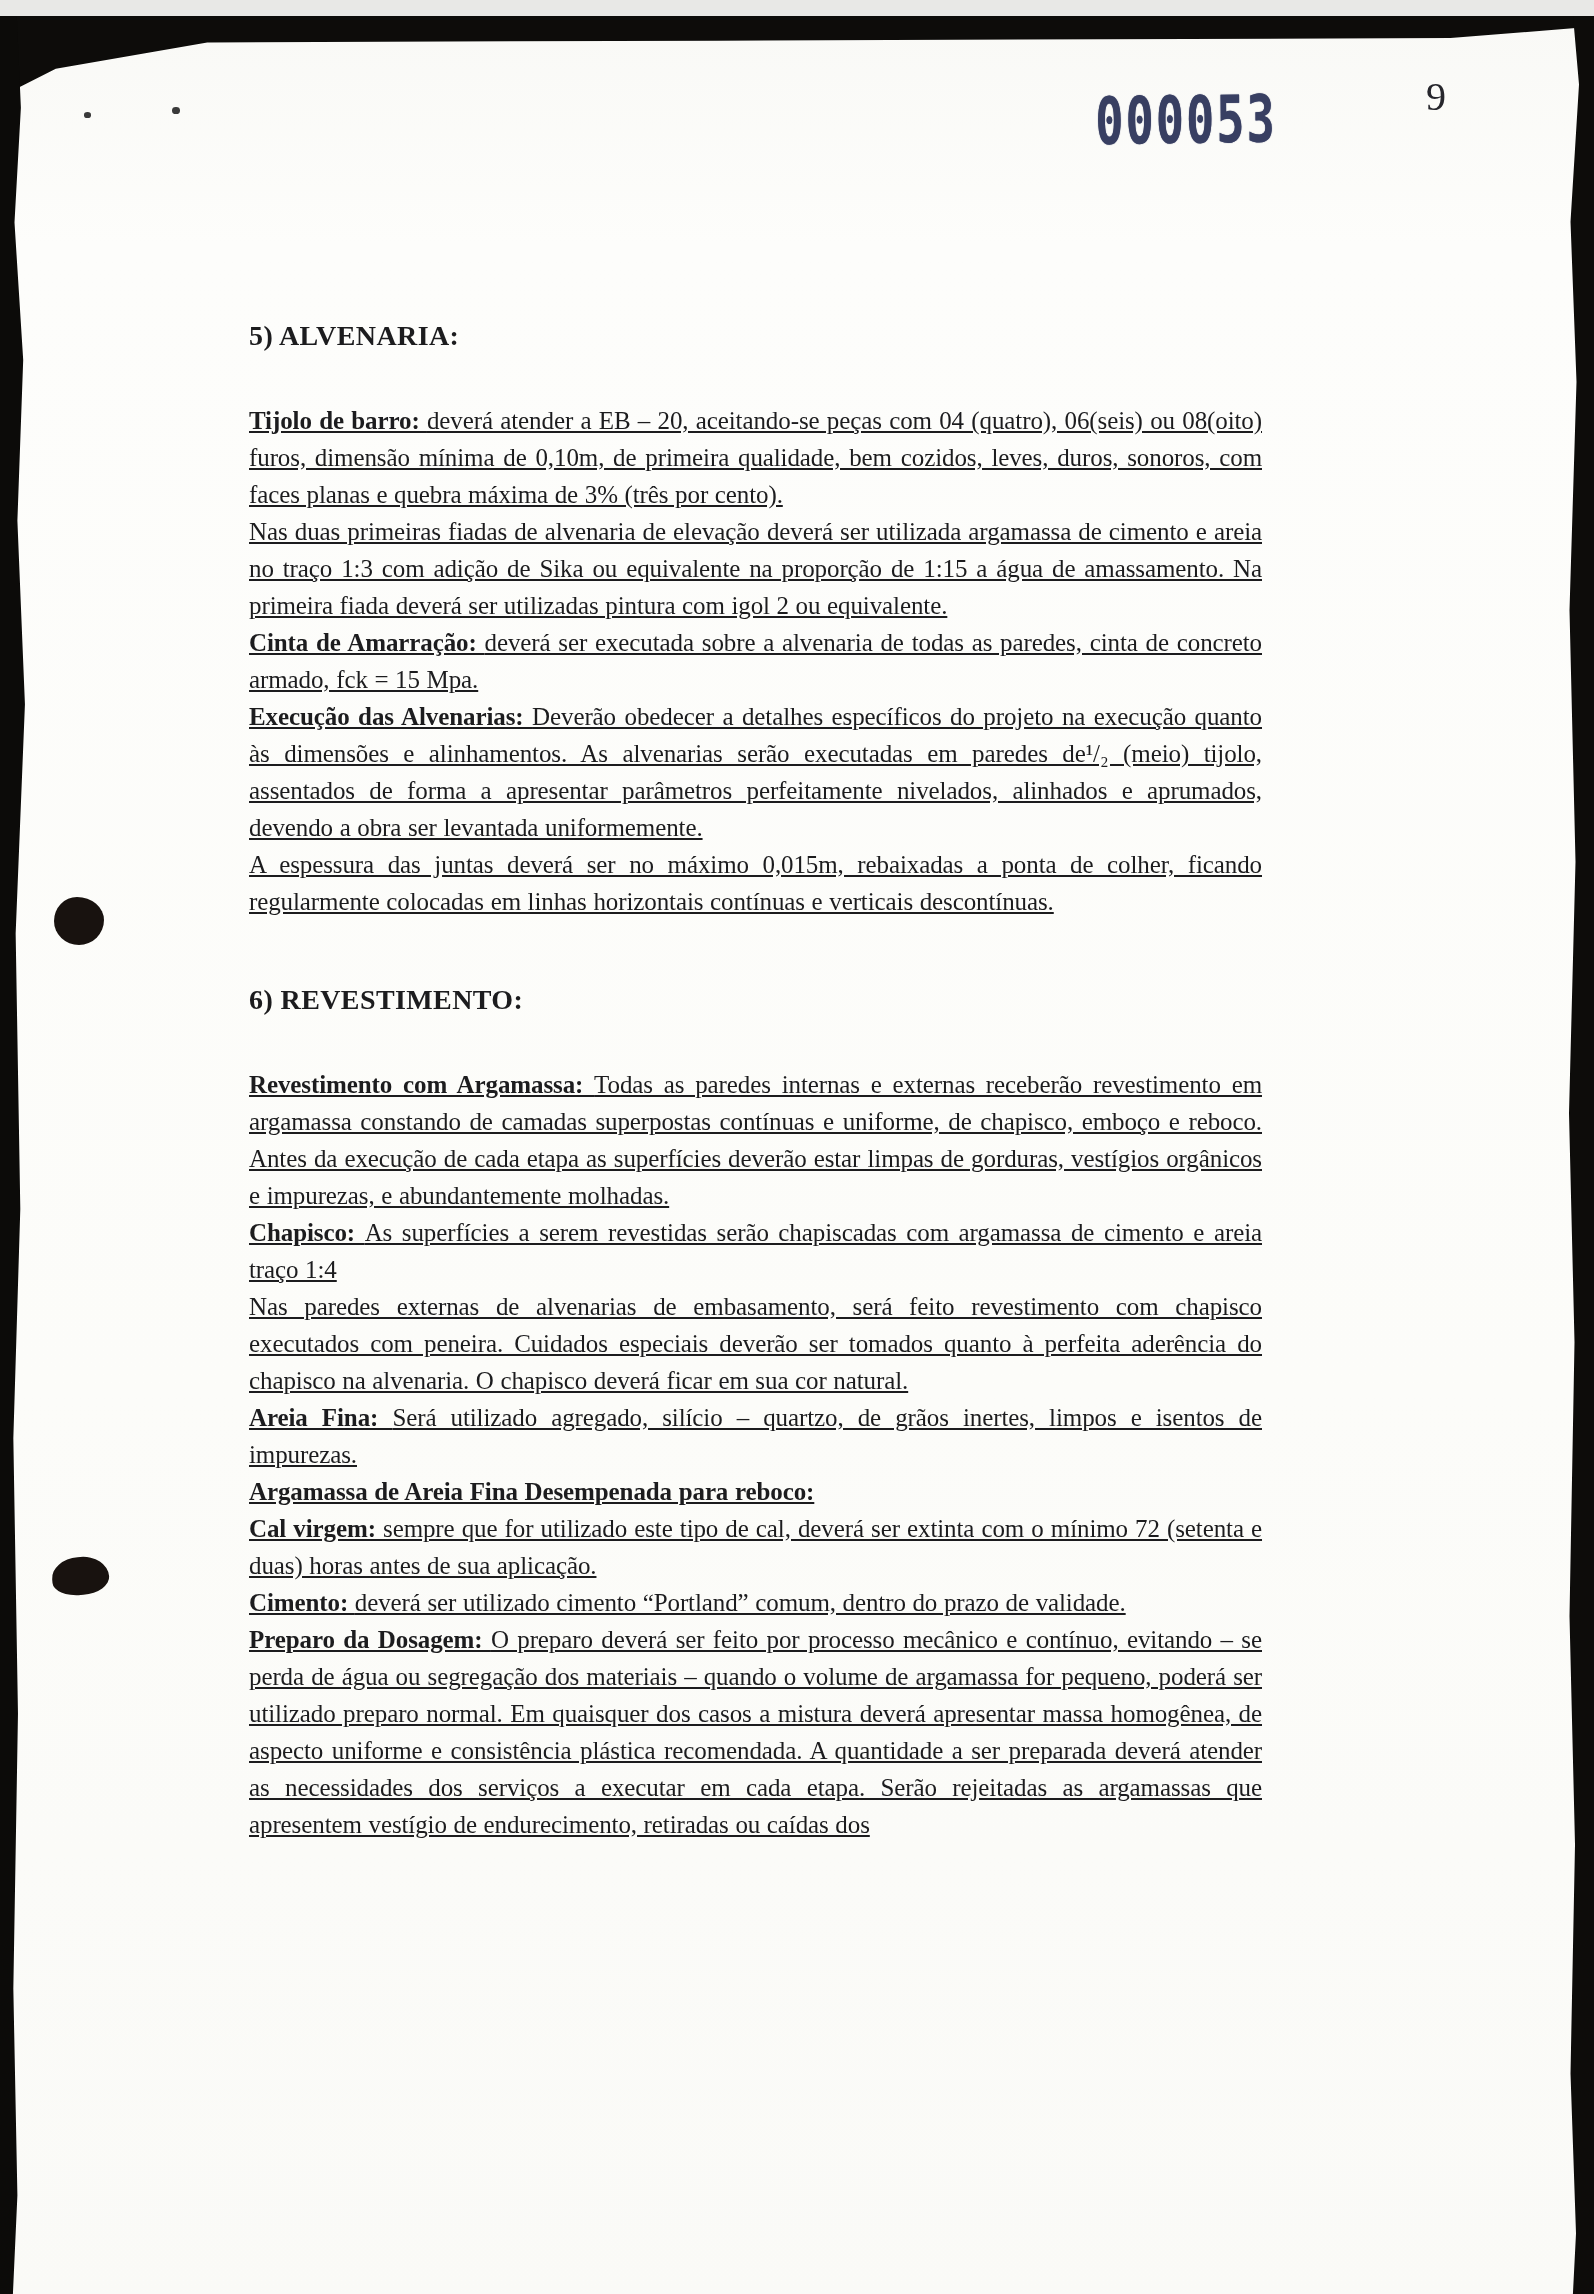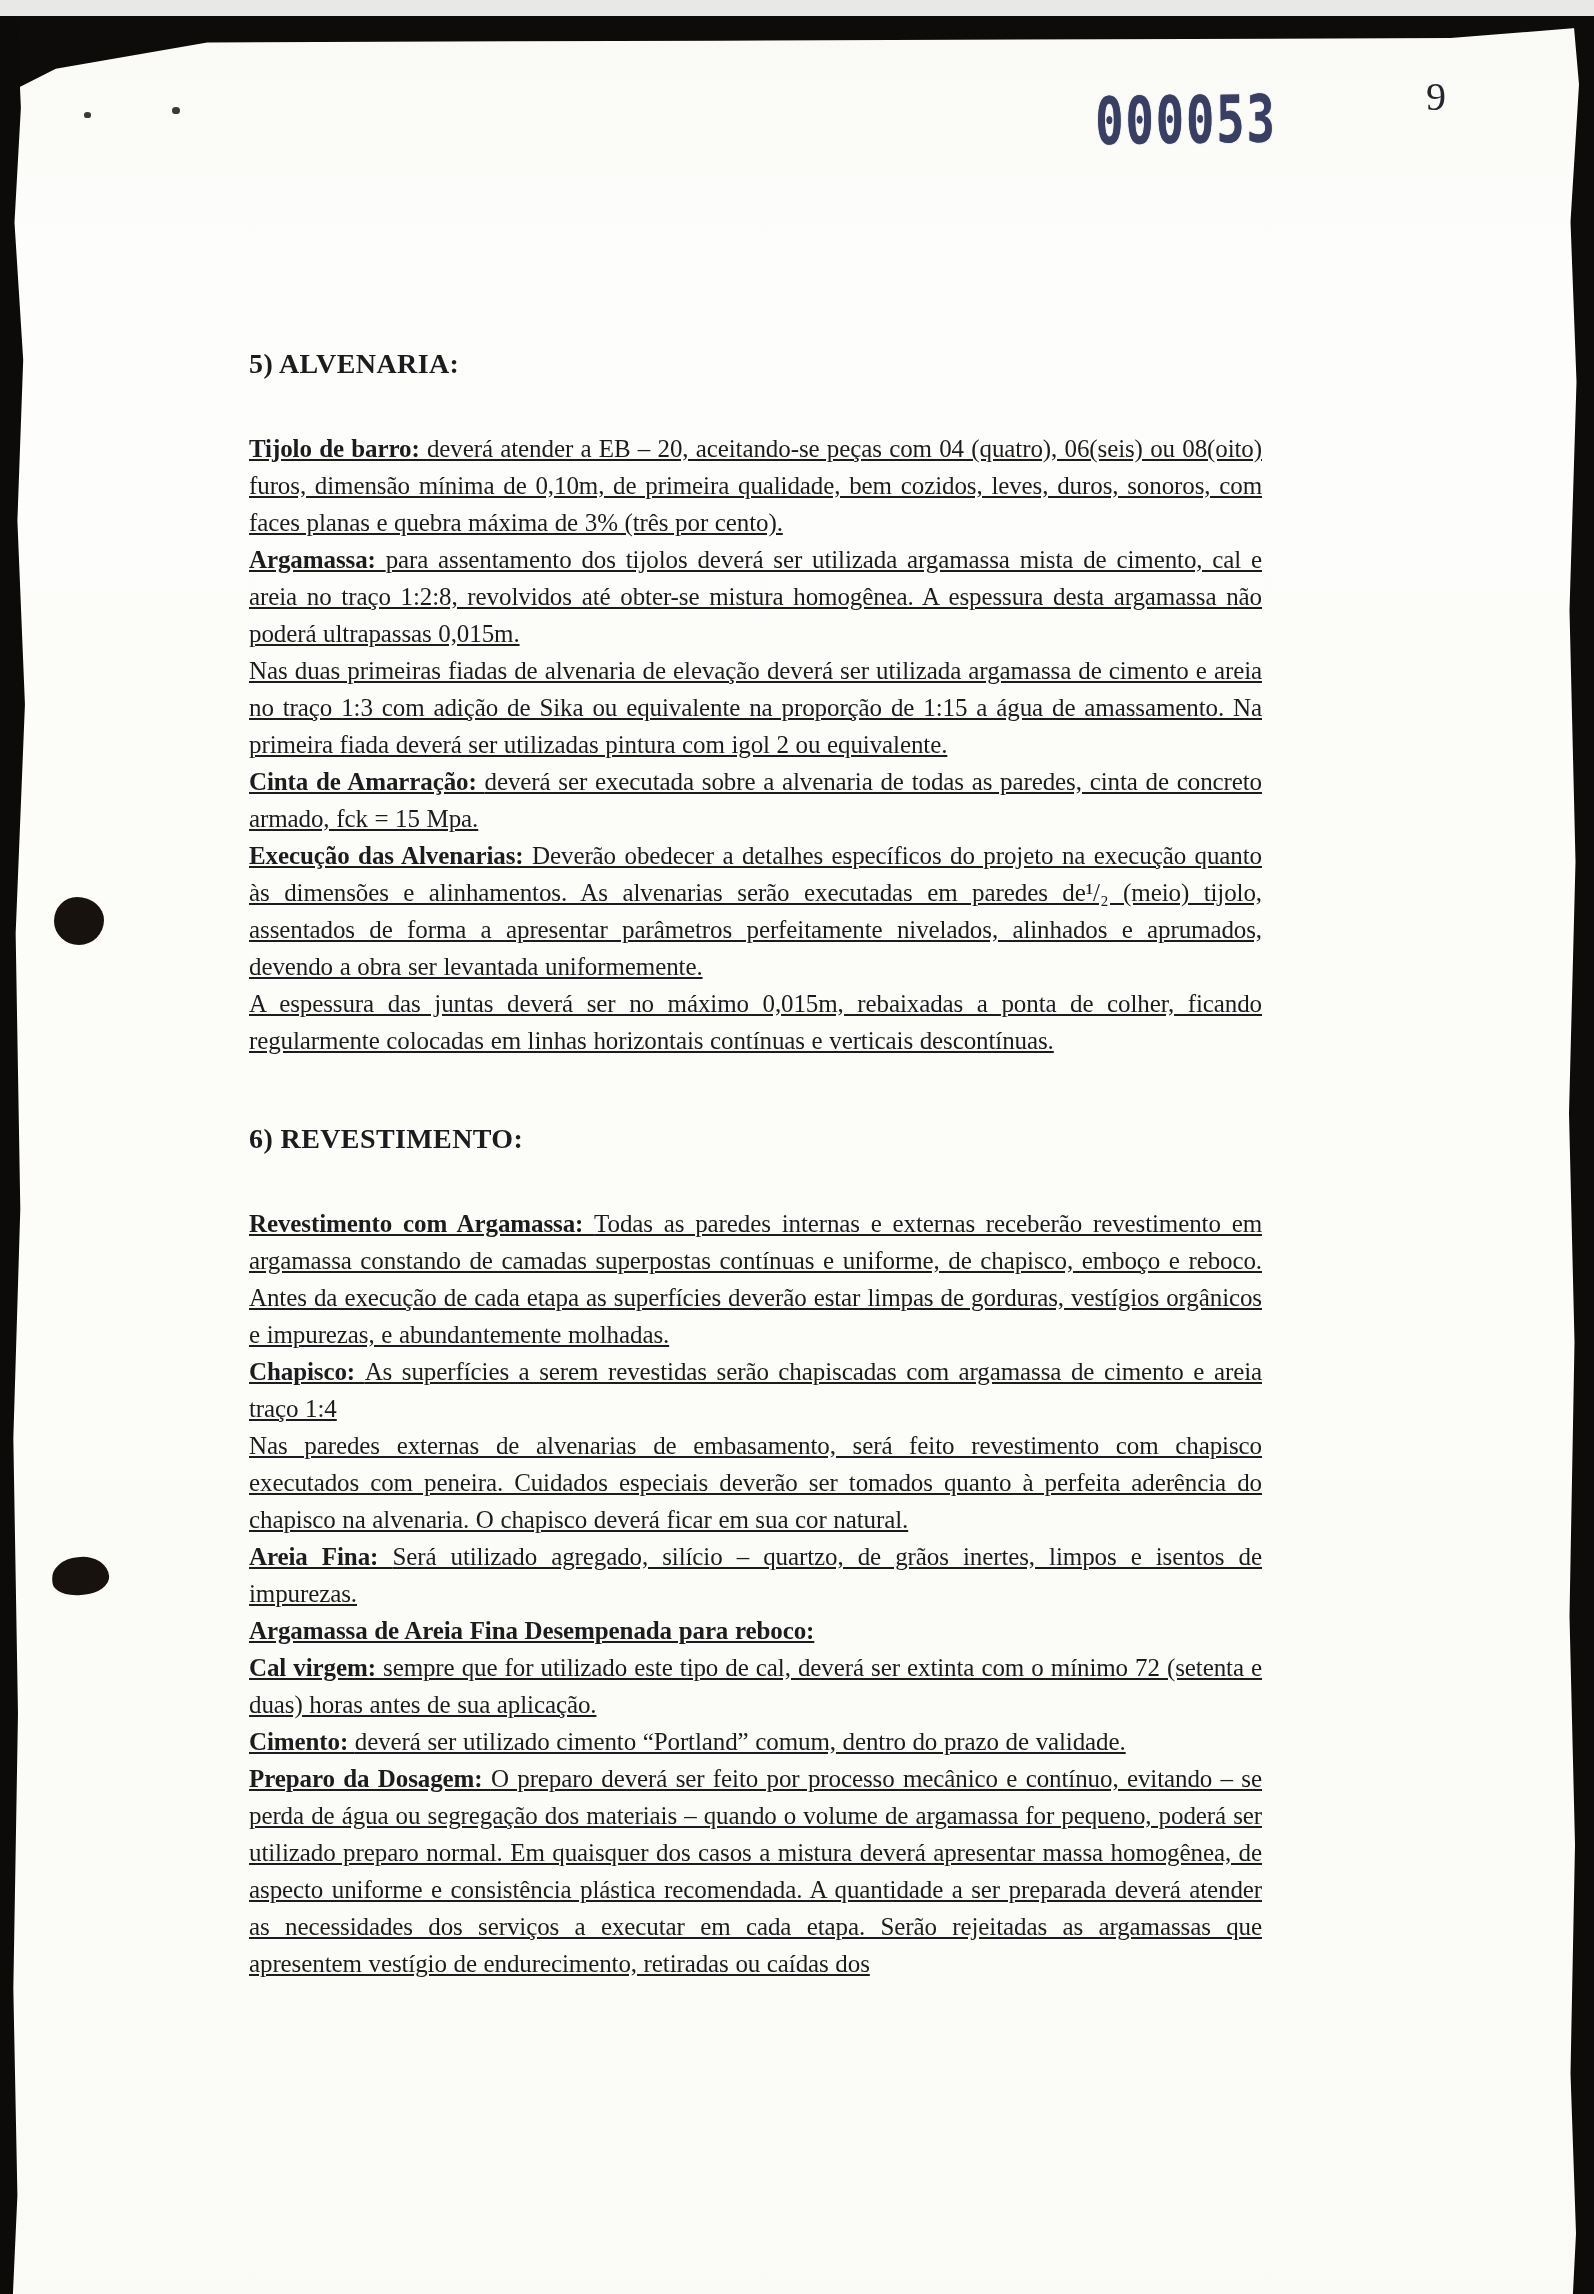--- a/index.html
+++ b/index.html
@@ -48,21 +48,21 @@
     text-shadow:0 0 1.1px #2a3157;
     opacity:.93;
   }
   
   .page-number{
     position:absolute;left:1426px;top:61px;
     font-size:40px;line-height:1;color:#26262c;
   }
   
   .doc-content{
-    position:absolute;left:249px;top:329px;width:1013px;
+    position:absolute;left:249px;top:301px;width:1013px;
   }
   .section-heading{
     margin:0 0 48px 0;
     font-size:28px;line-height:37px;font-weight:700;letter-spacing:0.4px;
   }
   .section + .section{margin-top:61px;}
   .para{
     margin:0;
     font-size:25px;line-height:37px;
     text-align:justify;
@@ -87,21 +87,20 @@
   <div class="stamp">000053</div>
   <div class="page-number">9</div>
 
   <div class="hole hole-1"></div>
   <div class="hole hole-2"></div>
 
   <div class="doc-content" id="doc-content">
       <div class="section">
         <h2 class="section-heading">5) ALVENARIA:</h2>
         <p class="para"><b class="lead">Tijolo de barro: </b>deverá atender a EB – 20, aceitando-se peças com 04 (quatro), 06(seis) ou 08(oito) furos, dimensão mínima de 0,10m, de primeira qualidade, bem cozidos, leves, duros, sonoros, com faces planas e quebra máxima de 3% (três por cento).</p>
-        <p class="para"><b class="lead">Argamassa: </b>para assentamento dos tijolos deverá ser utilizada argamassa mista de cimento, cal e areia no traço 1:2:8, revolvidos até obter-se mistura homogênea. A espessura desta argamassa não poderá ultrapassas 0,015m.</p>
         <p class="para">Nas duas primeiras fiadas de alvenaria de elevação deverá ser utilizada argamassa de cimento e areia no traço 1:3 com adição de Sika ou equivalente na proporção de 1:15 a água de amassamento. Na primeira fiada deverá ser utilizadas pintura com igol 2 ou equivalente.</p>
         <p class="para"><b class="lead">Cinta de Amarração: </b>deverá ser executada sobre a alvenaria de todas as paredes, cinta de concreto armado, fck = 15 Mpa.</p>
         <p class="para"><b class="lead">Execução das Alvenarias: </b>Deverão obedecer a detalhes específicos do projeto na execução quanto às dimensões e alinhamentos. As alvenarias serão executadas em paredes de¹/₂ (meio) tijolo, assentados de forma a apresentar parâmetros perfeitamente nivelados, alinhados e aprumados, devendo a obra ser levantada uniformemente.</p>
         <p class="para">A espessura das juntas deverá ser no máximo 0,015m, rebaixadas a ponta de colher, ficando regularmente colocadas em linhas horizontais contínuas e verticais descontínuas.</p>
       </div>
       <div class="section">
         <h2 class="section-heading">6) REVESTIMENTO:</h2>
         <p class="para"><b class="lead">Revestimento com Argamassa: </b>Todas as paredes internas e externas receberão revestimento em argamassa constando de camadas superpostas contínuas e uniforme, de chapisco, emboço e reboco. Antes da execução de cada etapa as superfícies deverão estar limpas de gorduras, vestígios orgânicos e impurezas, e abundantemente molhadas.</p>
         <p class="para"><b class="lead">Chapisco: </b>As superfícies a serem revestidas serão chapiscadas com argamassa de cimento e areia traço 1:4</p>
         <p class="para">Nas paredes externas de alvenarias de embasamento, será feito revestimento com chapisco executados com peneira. Cuidados especiais deverão ser tomados quanto à perfeita aderência do chapisco na alvenaria. O chapisco deverá ficar em sua cor natural.</p>

